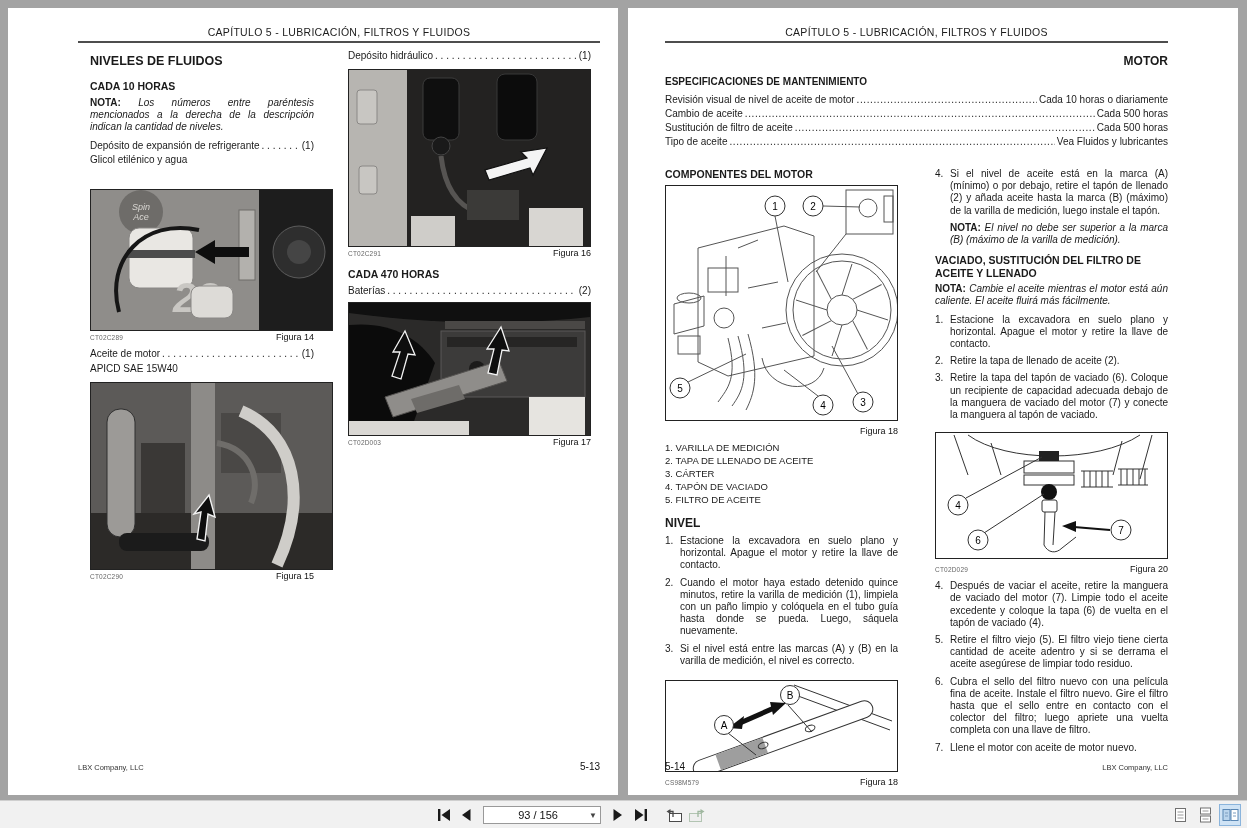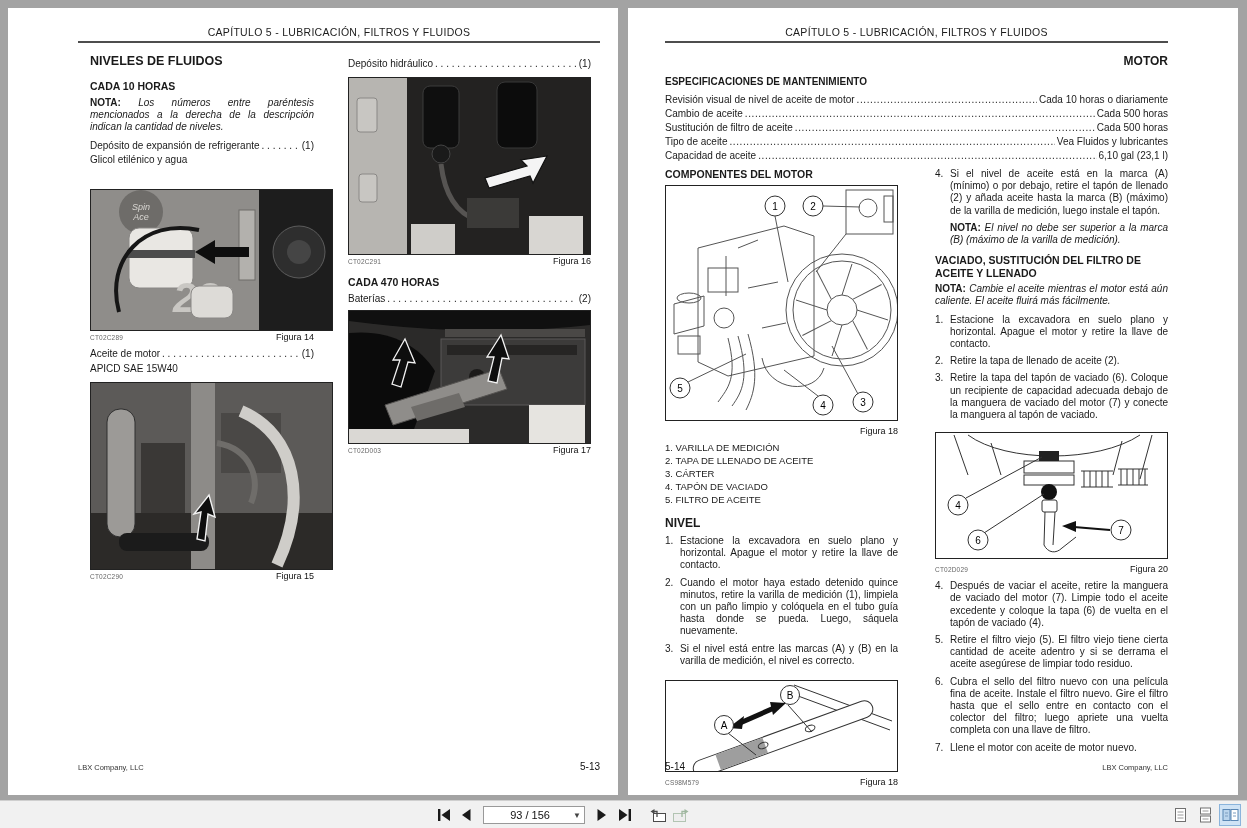--- a/index.html
+++ b/index.html
@@ -35,21 +35,21 @@
   .leader.dense .dots::after{content:"...........................................................................................................................................................................................................";letter-spacing:.6px;}
   .leader .val{white-space:nowrap;}
 
   .photo{display:block;border:1px solid #222;background:#444;}
   .caption-row{display:flex;justify-content:space-between;align-items:baseline;margin:1px 0 6px;}
   .photo-id{font-size:6.5px;color:#666;letter-spacing:.2px;}
   .fig-label{font-size:9px;color:#111;}
 
   .col{position:absolute;}
   #lp-col1{left:70px;top:44px;width:224px;padding-left:12px;}
-  #lp-col2{left:340px;top:44px;width:243px;}
+  #lp-col2{left:340px;top:36px;width:243px;}
   #rp-col1{left:37px;top:160px;width:233px;}
   #rp-col2{left:307px;top:160px;width:233px;}
 
   #rp-title{position:absolute;top:46px;left:37px;width:503px;text-align:right;font-size:12px;font-weight:bold;}
   #rp-specs-head{position:absolute;top:68px;left:37px;font-size:10px;font-weight:bold;}
   #rp-specs{position:absolute;top:84px;left:37px;width:503px;}
   #rp-specs .leader{margin:1.5px 0;}
 
   .steps{margin:2px 0;}
   .step{display:flex;font-size:10px;line-height:12.2px;margin:5px 0;}
@@ -63,21 +63,21 @@
   .footer-row{position:absolute;top:753px;display:flex;justify-content:space-between;align-items:baseline;}
   #page-left .footer-row{left:70px;width:522px;}
   #page-right .footer-row{left:37px;width:503px;gap:35px;}
   .footer-company{font-size:7.5px;color:#333;}
   .footer-pageno{font-size:10px;color:#111;}
 
   
   #toolbar{position:absolute;left:0;top:800px;width:1247px;height:28px;background:#f1f1f1;border-top:1px solid #cfcfcf;box-sizing:border-box;}
   .nav-cluster{position:absolute;left:433px;top:0;height:28px;display:flex;align-items:center;}
   .tb-btn{width:22px;height:22px;display:flex;align-items:center;justify-content:center;background:transparent;border:none;padding:0;cursor:pointer;}
-  .page-box{width:102px;height:18px;background:#fff;border:1px solid #999;display:flex;align-items:center;margin:0 6px;padding:0 3px;box-sizing:border-box;cursor:pointer;}
+  .page-box{width:118px;height:18px;background:#fff;border:1px solid #999;display:flex;align-items:center;margin:0 6px;padding:0 3px;box-sizing:border-box;cursor:pointer;}
   .page-box .pb-text{flex:1;font-size:11px;color:#111;text-align:center;}
   .page-box .pb-arrow{font-size:8px;color:#444;}
   .hist-gap{width:12px;}
   .layout-cluster{position:absolute;right:6px;top:0;height:28px;display:flex;align-items:center;gap:3px;}
   .layout-btn{width:22px;height:22px;display:flex;align-items:center;justify-content:center;background:transparent;border:1px solid transparent;padding:0;cursor:pointer;box-sizing:border-box;}
   .layout-btn.selected{background:#cfe3f5;border:1px solid #8ab4dc;}
 </style>
 </head>
 <body>
 
@@ -225,25 +225,20 @@
     </div>
     <div class="leader dense">
       <span class="lbl">Sustitución de filtro de aceite</span>
       <span class="dots"></span>
       <span class="val">Cada 500 horas</span>
     </div>
     <div class="leader dense">
       <span class="lbl">Tipo de aceite</span>
       <span class="dots"></span>
       <span class="val">Vea Fluidos y lubricantes</span>
-    </div>
-    <div class="leader dense">
-      <span class="lbl">Capacidad de aceite</span>
-      <span class="dots"></span>
-      <span class="val">6,10 gal (23,1 l)</span>
     </div>
   </div>
 
   <div class="col" id="rp-col1">
     <div class="h2" style="margin-top:0;">COMPONENTES DEL MOTOR</div>
 
     
     <svg class="diagram-frame" width="231" height="234" viewBox="0 0 231 234">
       <g stroke="#555" fill="none" stroke-width="1">
         <circle cx="176" cy="124" r="56"></circle>

